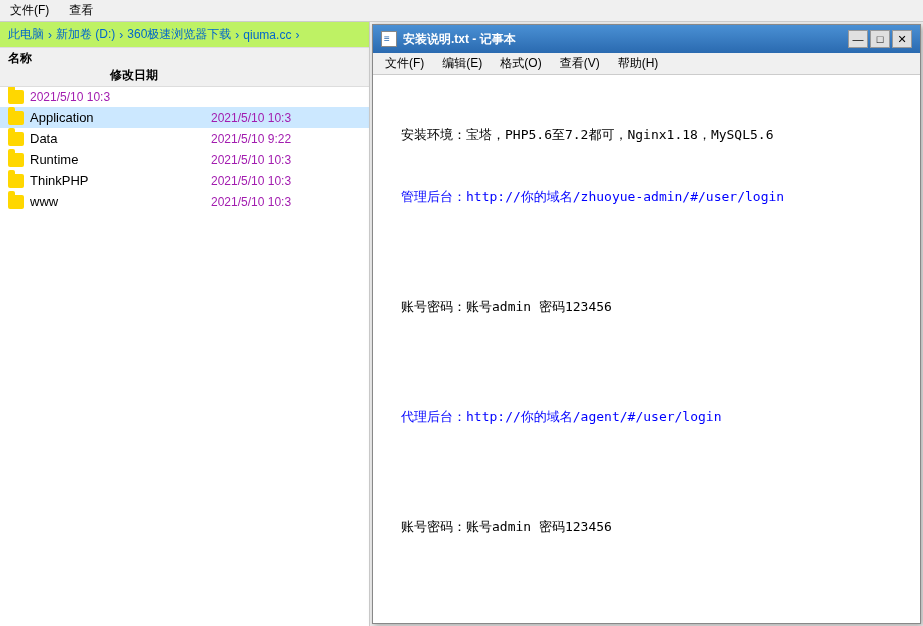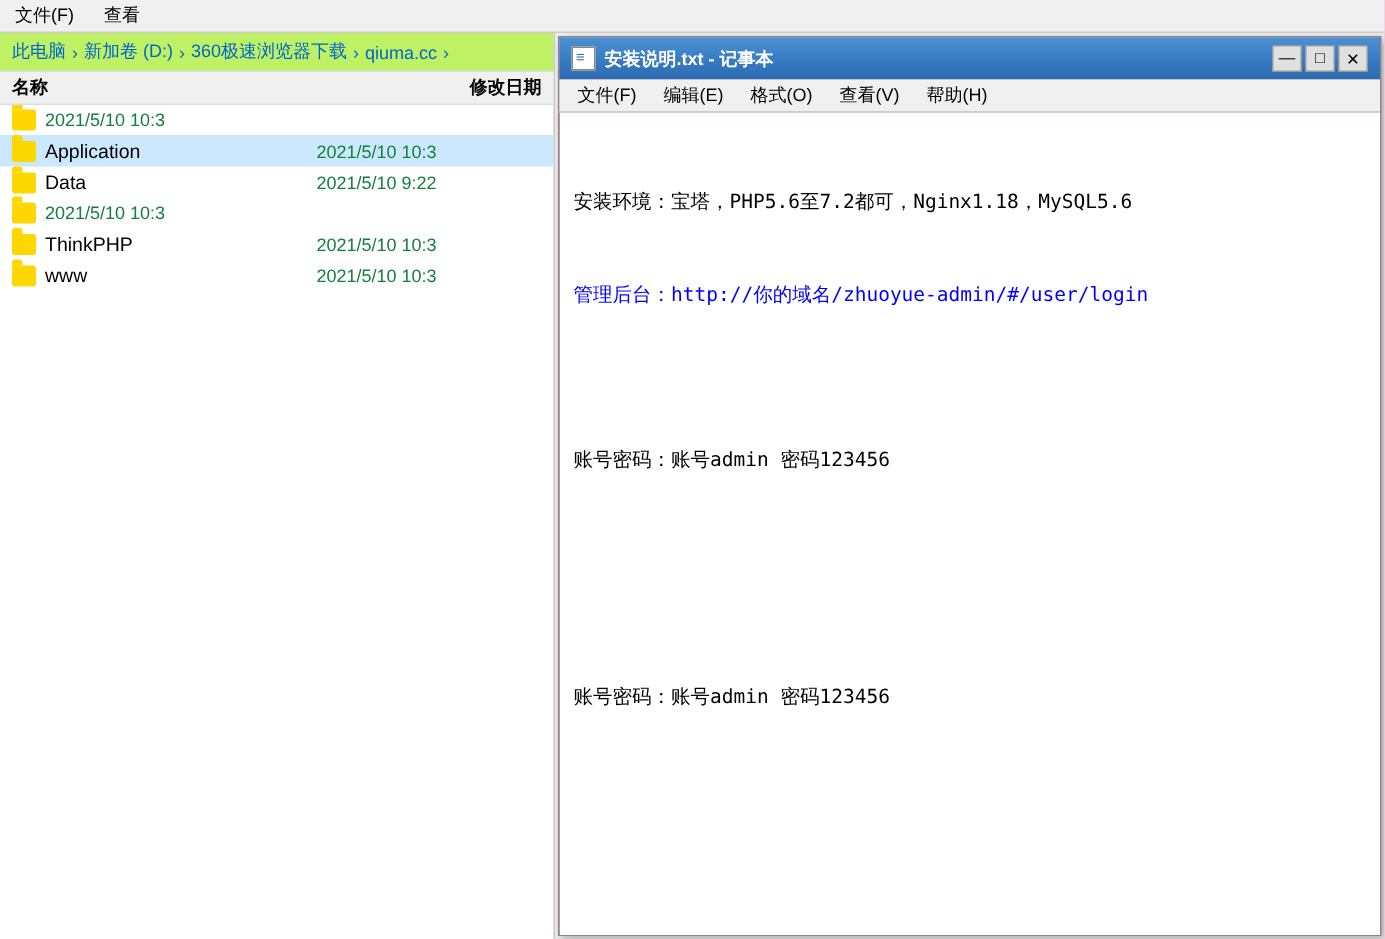--- a/index.html
+++ b/index.html
@@ -67,20 +67,21 @@
       margin: 0 2px;
     }
 
     .file-list-header {
       display: flex;
       background: #f0f0f0;
       border-bottom: 1px solid #ddd;
       padding: 2px 8px;
       font-size: 12px;
       font-weight: bold;
+      flex-direction: column;
     }
     .col-name { flex: 1; }
     .col-date { width: 150px; text-align: right; }
 
     .file-list {
       flex: 1;
       overflow-y: auto;
     }
     .file-item {
       display: flex;
@@ -104,28 +105,28 @@
       content: '';
       position: absolute;
       top: -4px;
       left: 0;
       width: 7px;
       height: 4px;
       background: #ffd700;
       border-radius: 2px 2px 0 0;
     }
     .file-item-name { flex: 1; color: #000; }
-    .file-item-date { width: 150px; font-size: 12px; color: #15803d; }
+    .file-item-date { width: 150px; font-size: 12px; color: #a21caf; }
 
     
     .notepad-window {
       flex: 1;
       display: flex;
       flex-direction: column;
-      background: #f9a8d4;
+      background: #84cc16;
       border: 1px solid #888;
       margin: 2px;
       box-shadow: 2px 2px 6px rgba(0,0,0,0.3);
     }
 
     .notepad-titlebar {
       height: 28px;
       background: linear-gradient(to bottom, #4a90d4, #2a6ab0);
       display: flex;
       align-items: center;
@@ -185,21 +186,21 @@
     .notepad-menubar span {
       font-size: 12px;
       padding: 2px 8px;
       cursor: pointer;
       color: #000;
     }
 
     .notepad-content {
       flex: 1;
       overflow-y: auto;
-      padding: 8px 9px;
+      padding: 8px 28px;
       font-size: 13px;
       line-height: 1.6;
       color: #000;
       background: #fff;
       white-space: pre-wrap;
       font-family: "Microsoft YaHei", "SimSun", monospace;
     }
     .content-line {
       display: block;
       margin-bottom: 0;
@@ -249,20 +250,21 @@
       </div>
 
       <div class="file-item">
         <span class="folder-icon"></span>
         <span class="file-item-name">Data</span>
         <span class="file-item-date">2021/5/10 9:22</span>
       </div>
 
       <div class="file-item">
         <span class="folder-icon"></span>
+        <span class="file-item-name">Runtime</span>
         <span class="file-item-date">2021/5/10 10:3</span>
       </div>
 
       <div class="file-item">
         <span class="folder-icon"></span>
         <span class="file-item-name">ThinkPHP</span>
         <span class="file-item-date">2021/5/10 10:3</span>
       </div>
 
       <div class="file-item">
@@ -293,20 +295,21 @@
       <span>查看(V)</span>
       <span>帮助(H)</span>
     </div>
 
     <div class="notepad-content">
       <span class="content-line">安装环境：宝塔，PHP5.6至7.2都可，Nginx1.18，MySQL5.6</span>
       <span class="content-line blue">管理后台：http://你的域名/zhuoyue-admin/#/user/login</span>
       <span class="content-line empty"></span>
       <span class="content-line">账号密码：账号admin 密码123456</span>
       <span class="content-line empty"></span>
+      <span class="content-line blue">代理后台：http://你的域名/agent/#/user/login</span>
       <span class="content-line empty"></span>
       <span class="content-line">账号密码：账号admin 密码123456</span>
       <span class="content-line empty"></span>
       
       
       
       
       
       
       

